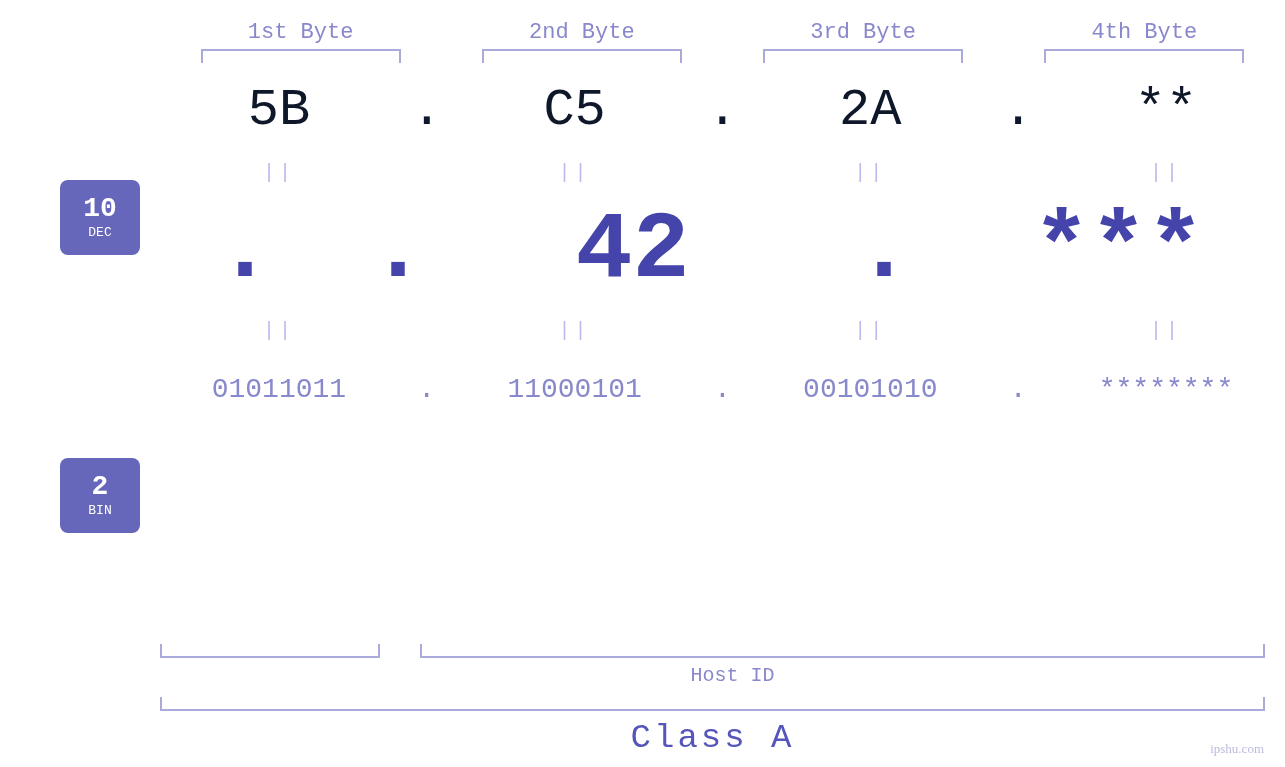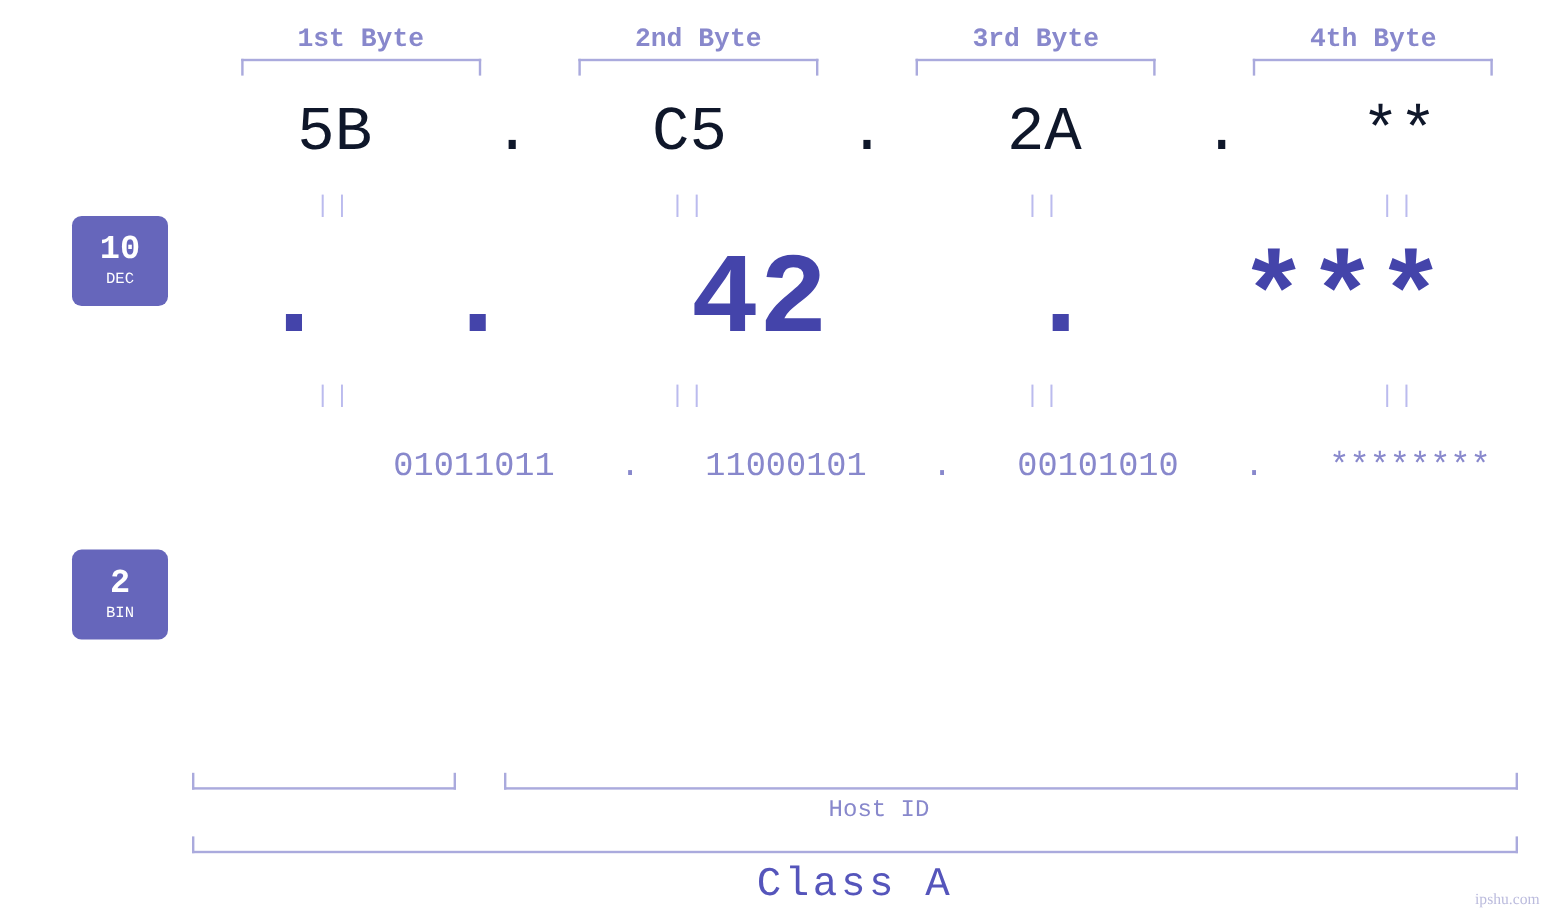--- a/index.html
+++ b/index.html
@@ -30,21 +30,20 @@
       width: 1285px;
       height: 767px;
       padding: 20px 0 0 0;
       position: relative;
     }
 
     .top-row {
       display: flex;
       align-items: center;
       margin-bottom: 0;
-      font-weight: bold;
     }
 
     .left-space {
       width: 160px;
       flex-shrink: 0;
     }
 
     .headers-row {
       display: flex;
       flex: 1;
@@ -122,21 +121,21 @@
     }
 
     .val-row {
       display: flex;
       align-items: center;
       justify-content: space-around;
     }
 
     .val-row.hex { color: #0f172a; font-size: 52px; height: 85px; }
     .val-row.dec { color: #4444aa; font-size: 95px; font-weight: bold; height: 120px; }
-    .val-row.bin { color: #8888cc; font-size: 28px; height: 80px; justify-content: flex-end; }
+    .val-row.bin { color: #8888cc; font-size: 28px; height: 80px; }
 
     .eq-row {
       display: flex;
       align-items: center;
       justify-content: space-around;
       height: 38px;
     }
 
     .eq-item {
       width: 220px;
@@ -322,15 +321,15 @@
 
     <div class="bot-labels">
       <div class="host-lbl">Host ID</div>
     </div>
 
     <div class="big-bot-brk"></div>
 
     <div class="class-lbl">Class A</div>
   </div>
 
-  <div class="watermark" style="position:absolute; bottom:10px; right:2px; color:#bbbbdd; font-size:13px; font-family:serif;">ipshu.com</div>
+  <div class="watermark" style="position:absolute; bottom:10px; right:21px; color:#bbbbdd; font-size:13px; font-family:serif;">ipshu.com</div>
 
 </div>
 
 </body></html>

